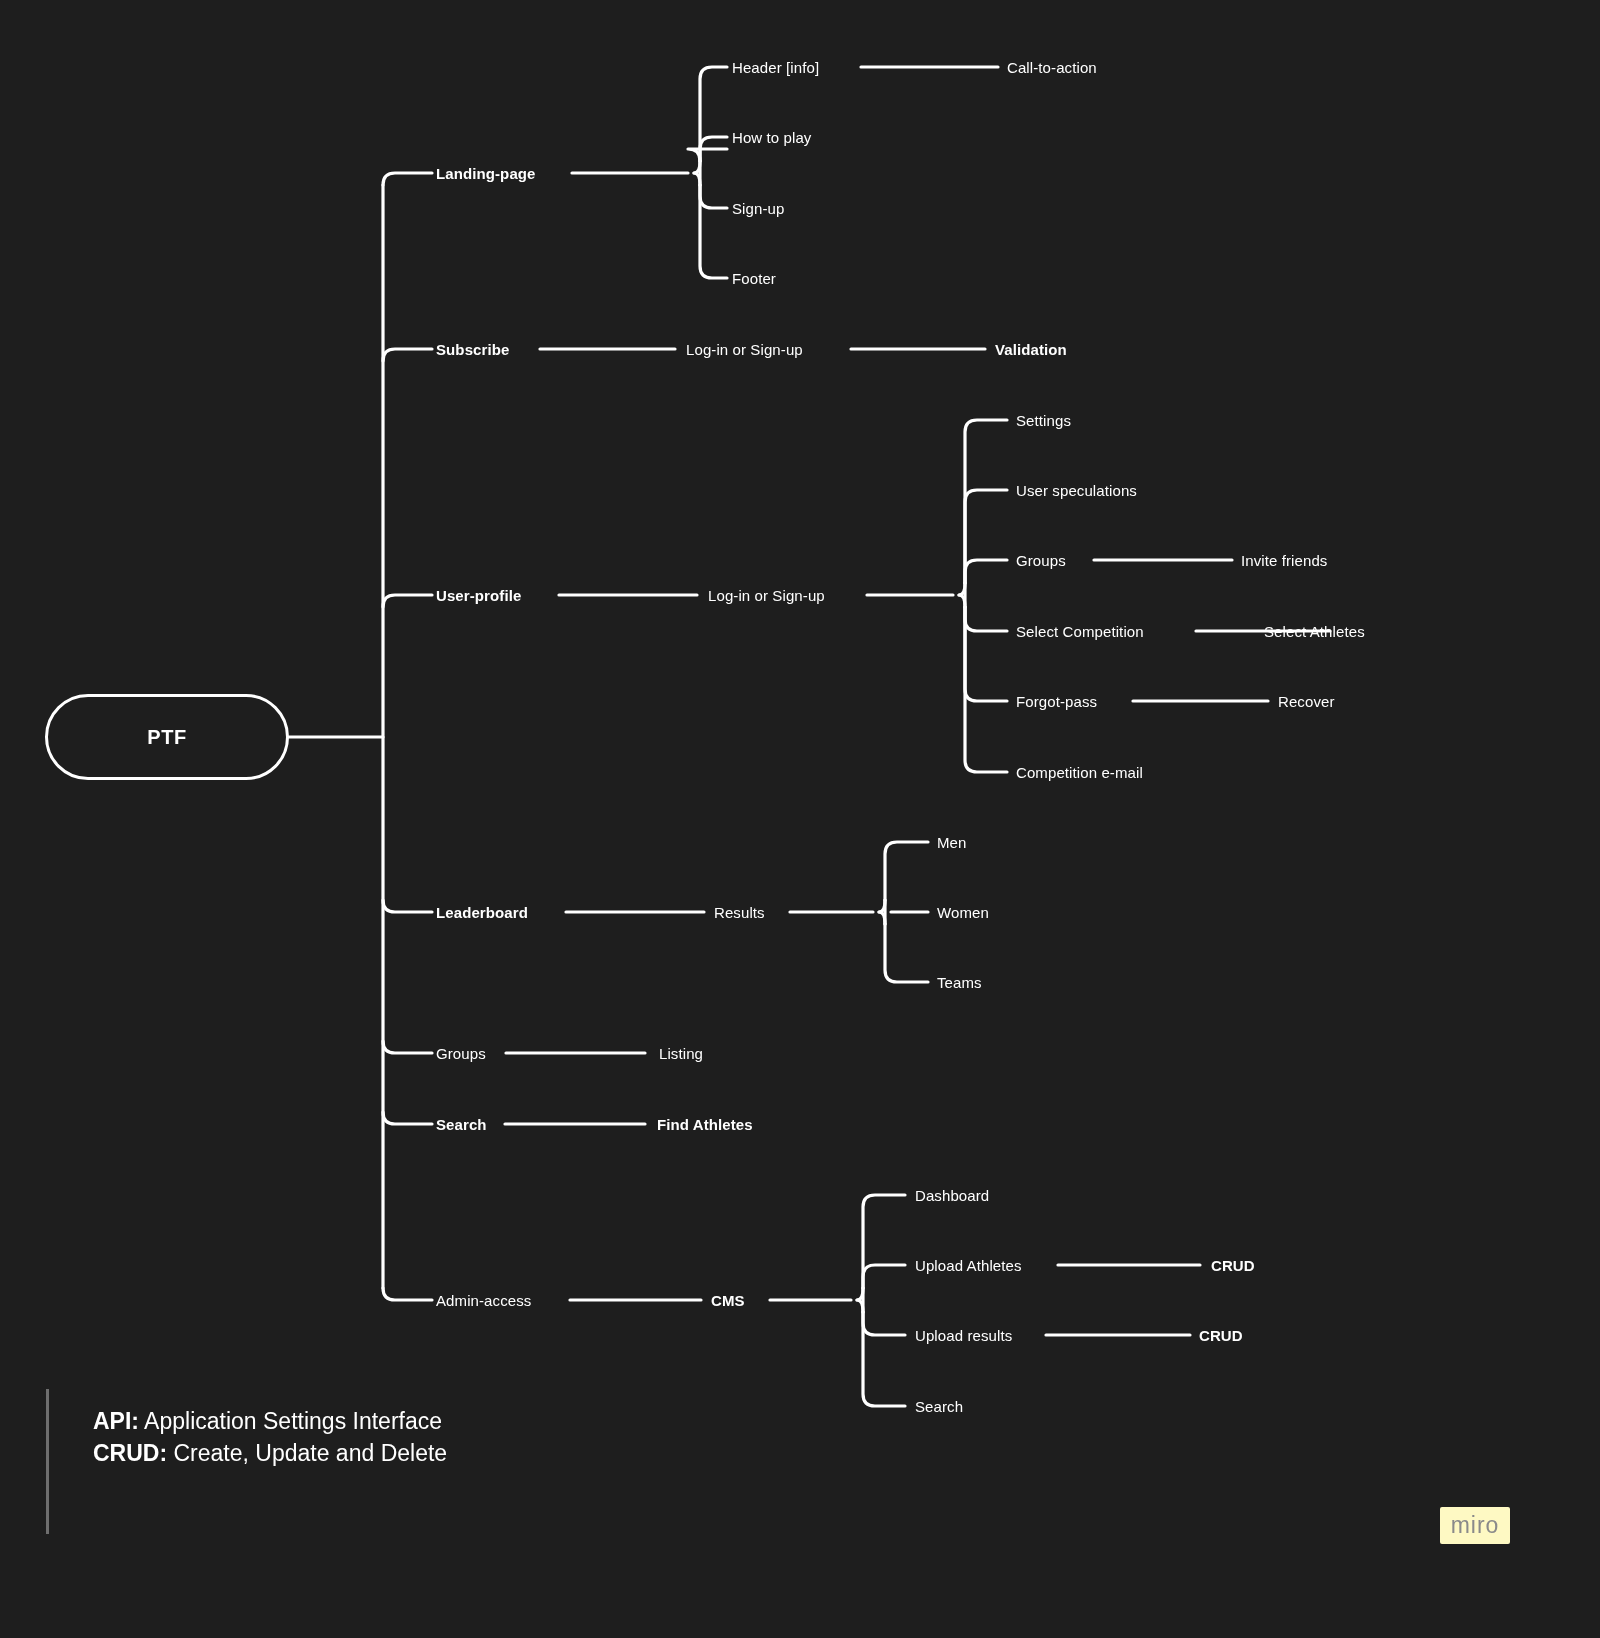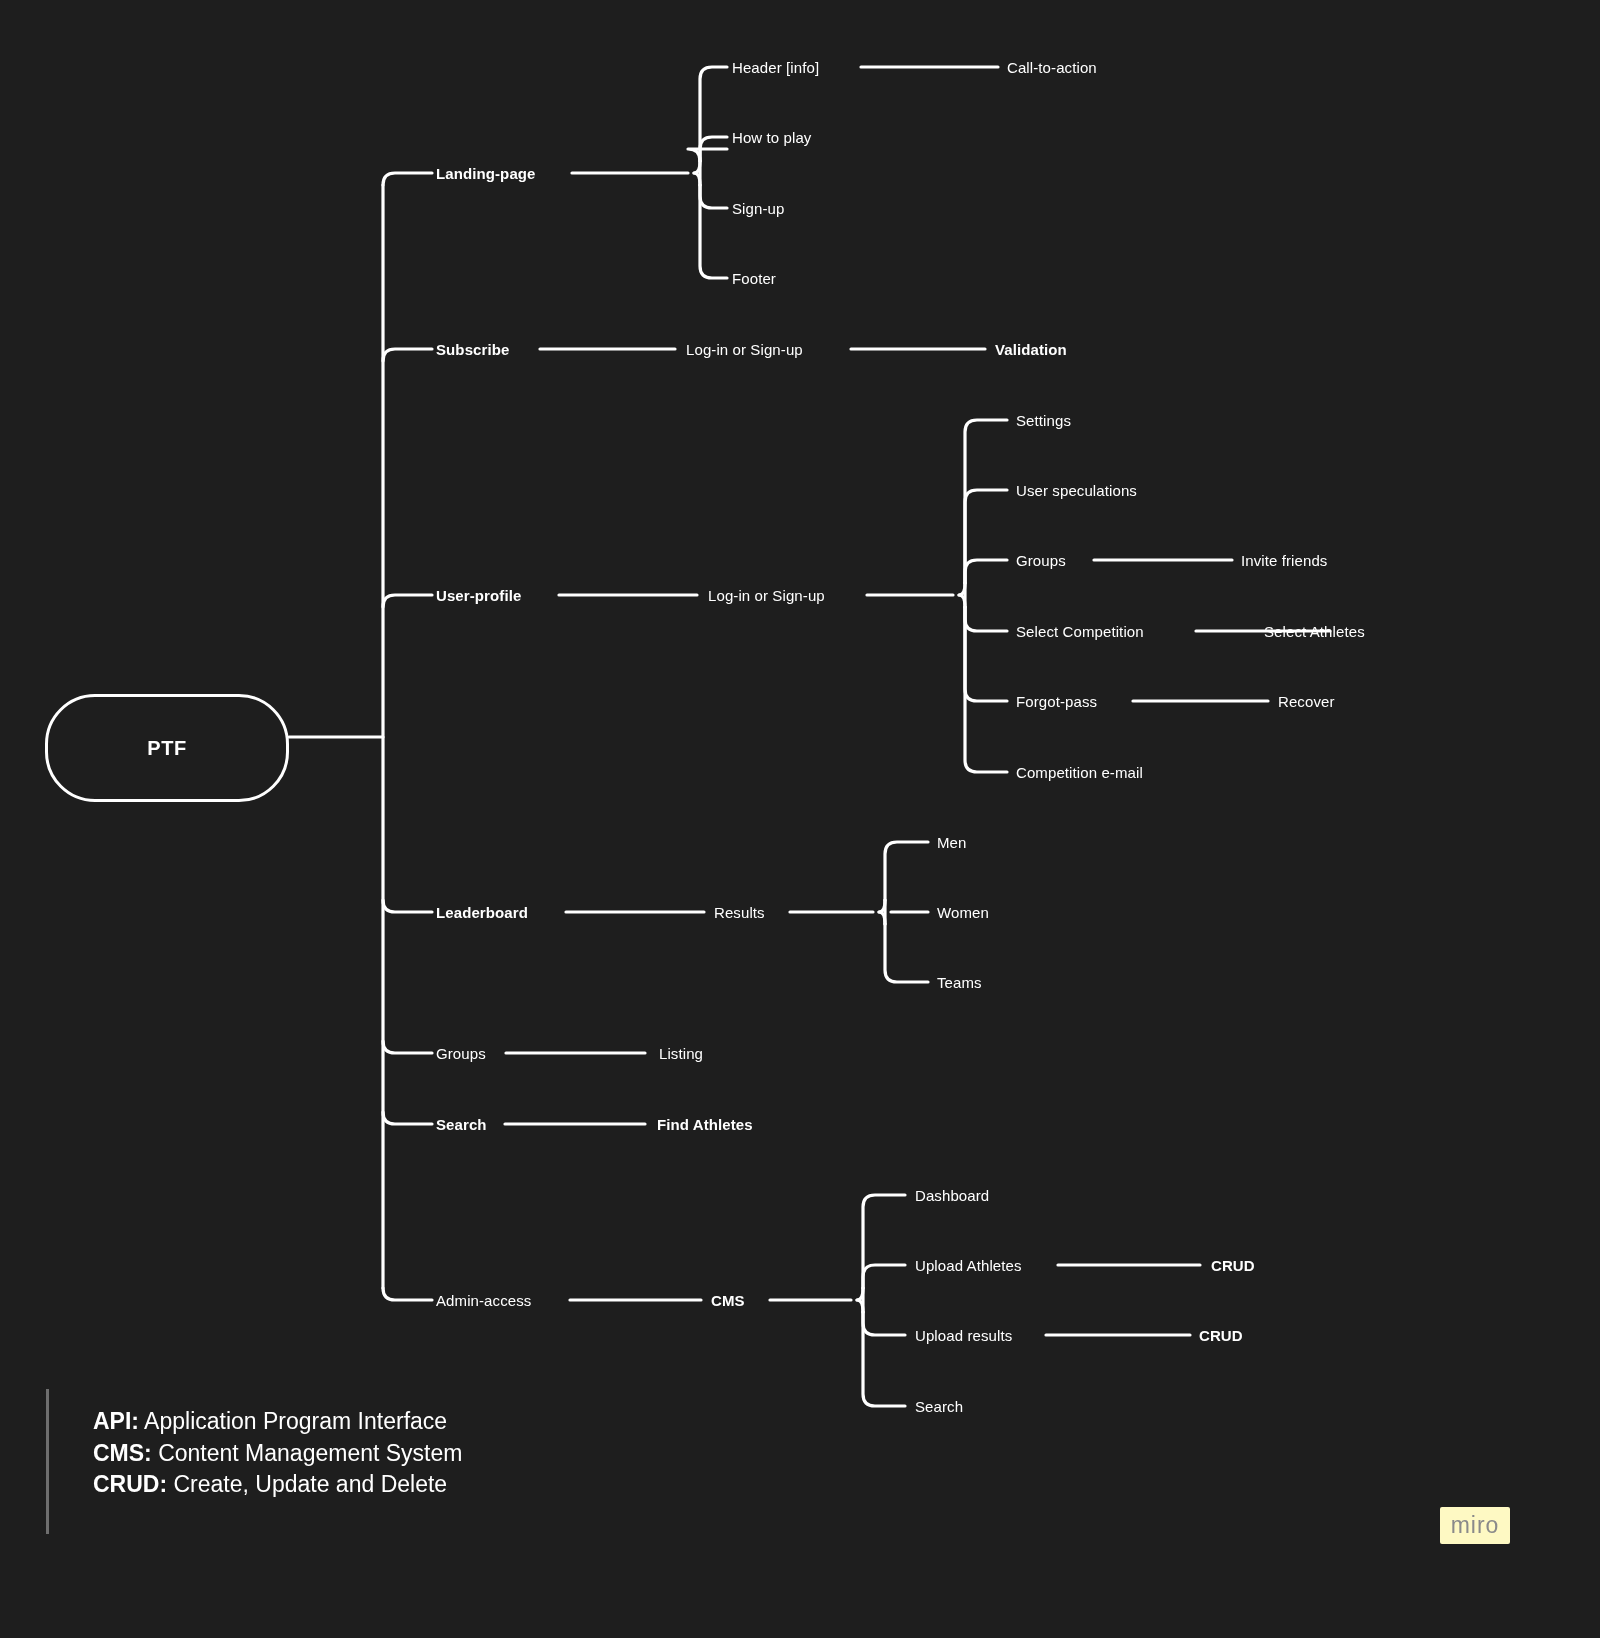--- a/index.html
+++ b/index.html
@@ -143,21 +143,21 @@
     <path d="M 863 1312 Q 863 1300 857 1300"></path>
     <path d="M 863 1288 L 863 1207 Q 863 1195 875 1195 L 905 1195"></path>
     <path d="M 863 1288 L 863 1277 Q 863 1265 875 1265 L 905 1265"></path>
     <path d="M 863 1312 L 863 1323 Q 863 1335 875 1335 L 905 1335"></path>
     <path d="M 863 1312 L 863 1394 Q 863 1406 875 1406 L 905 1406"></path>
 
     <path d="M 1058 1265 L 1200 1265"></path>
     <path d="M 1046 1335 L 1190 1335"></path>
   </svg>
 
-  <div class="root-node" style="left:45px; top:694px; width:244px; height:108px;">
+  <div class="root-node" style="left:45px; top:694px; width:244px; height:86px;">
     <span>PTF</span>
   </div>
 
   <div class="node bold" style="left:436px; top:173px;">Landing-page</div>
   <div class="node" style="left:732px; top:67px;">Header [info]</div>
   <div class="node" style="left:1007px; top:67px;">Call-to-action</div>
   <div class="node" style="left:732px; top:137px;">How to play</div>
   <div class="node" style="left:732px; top:208px;">Sign-up</div>
   <div class="node" style="left:732px; top:278px;">Footer</div>
 
@@ -194,24 +194,21 @@
   <div class="node" style="left:915px; top:1195px;">Dashboard</div>
   <div class="node" style="left:915px; top:1265px;">Upload Athletes</div>
   <div class="node bold" style="left:1211px; top:1265px;">CRUD</div>
   <div class="node" style="left:915px; top:1335px;">Upload results</div>
   <div class="node bold" style="left:1199px; top:1335px;">CRUD</div>
   <div class="node" style="left:915px; top:1406px;">Search</div>
 
   <div class="legend-rule" style="left:46px; top:1389px; height:145px;"></div>
   <div class="legend" style="left:93px; top:1406px;">
     <div>
-      <span class="k">API:</span><span> Application Program Interface</span>
-    </div>
-    <div>
-      <span class="k">CMS:</span><span> Content Management System</span>
+      <span class="k">API:</span><span> Application Settings Interface</span>
     </div>
     <div>
       <span class="k">CRUD:</span><span> Create, Update and Delete</span>
     </div>
   </div>
 
   <div class="watermark" style="left:1440px; top:1507px; width:70px; height:37px;">
     <span>miro</span>
   </div>
 

